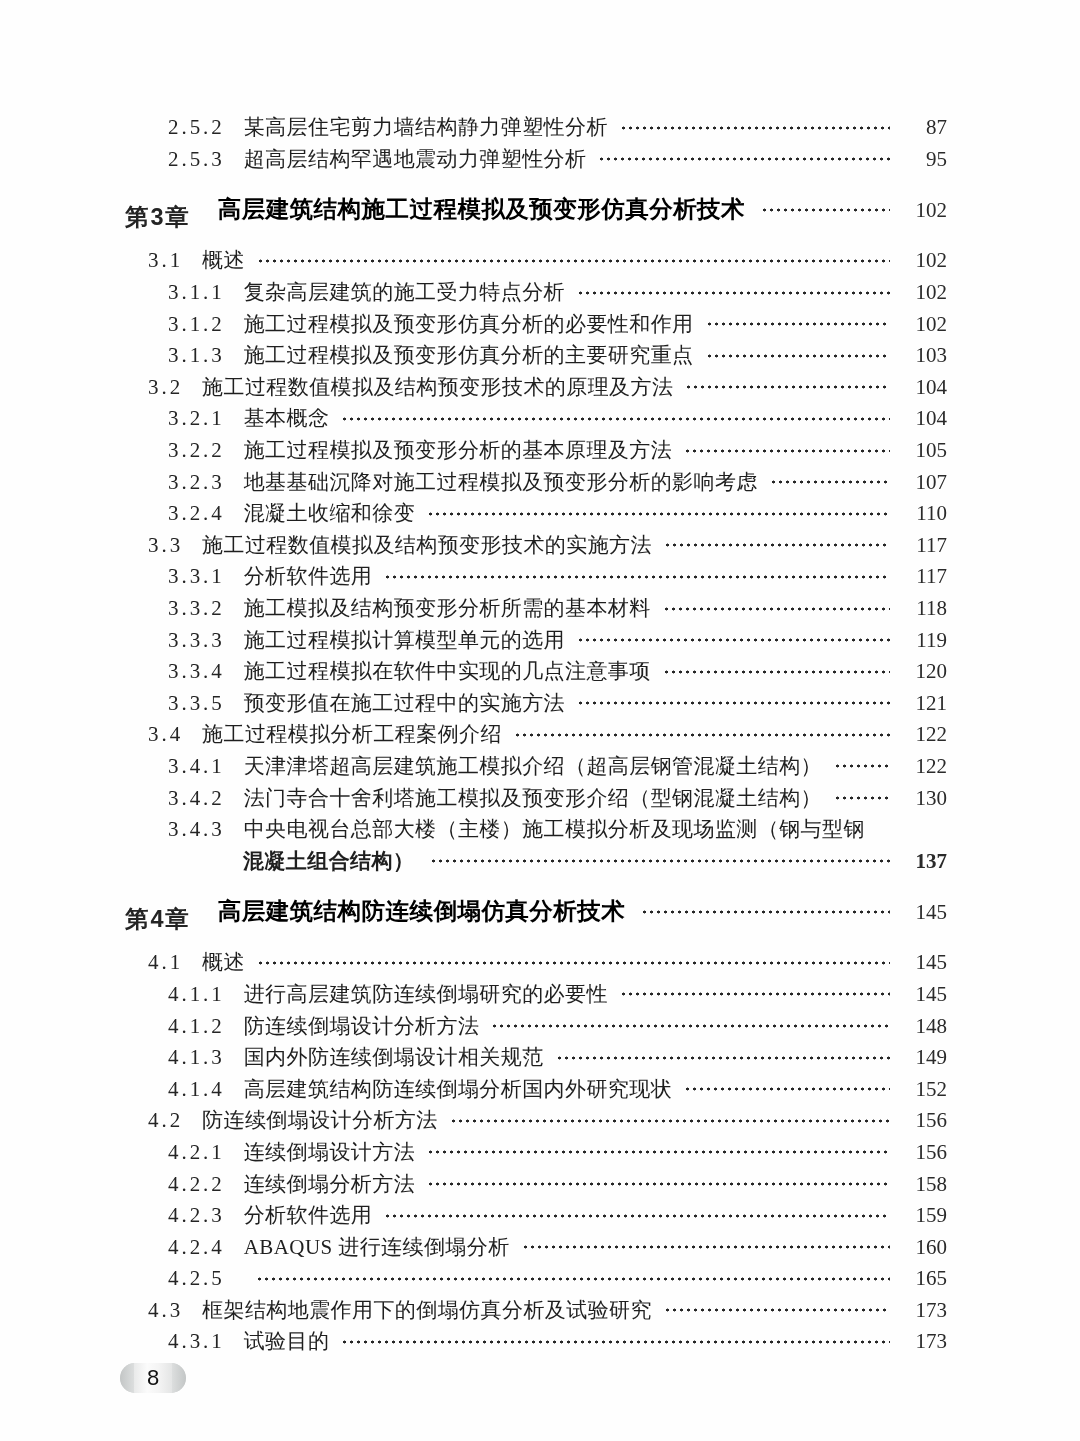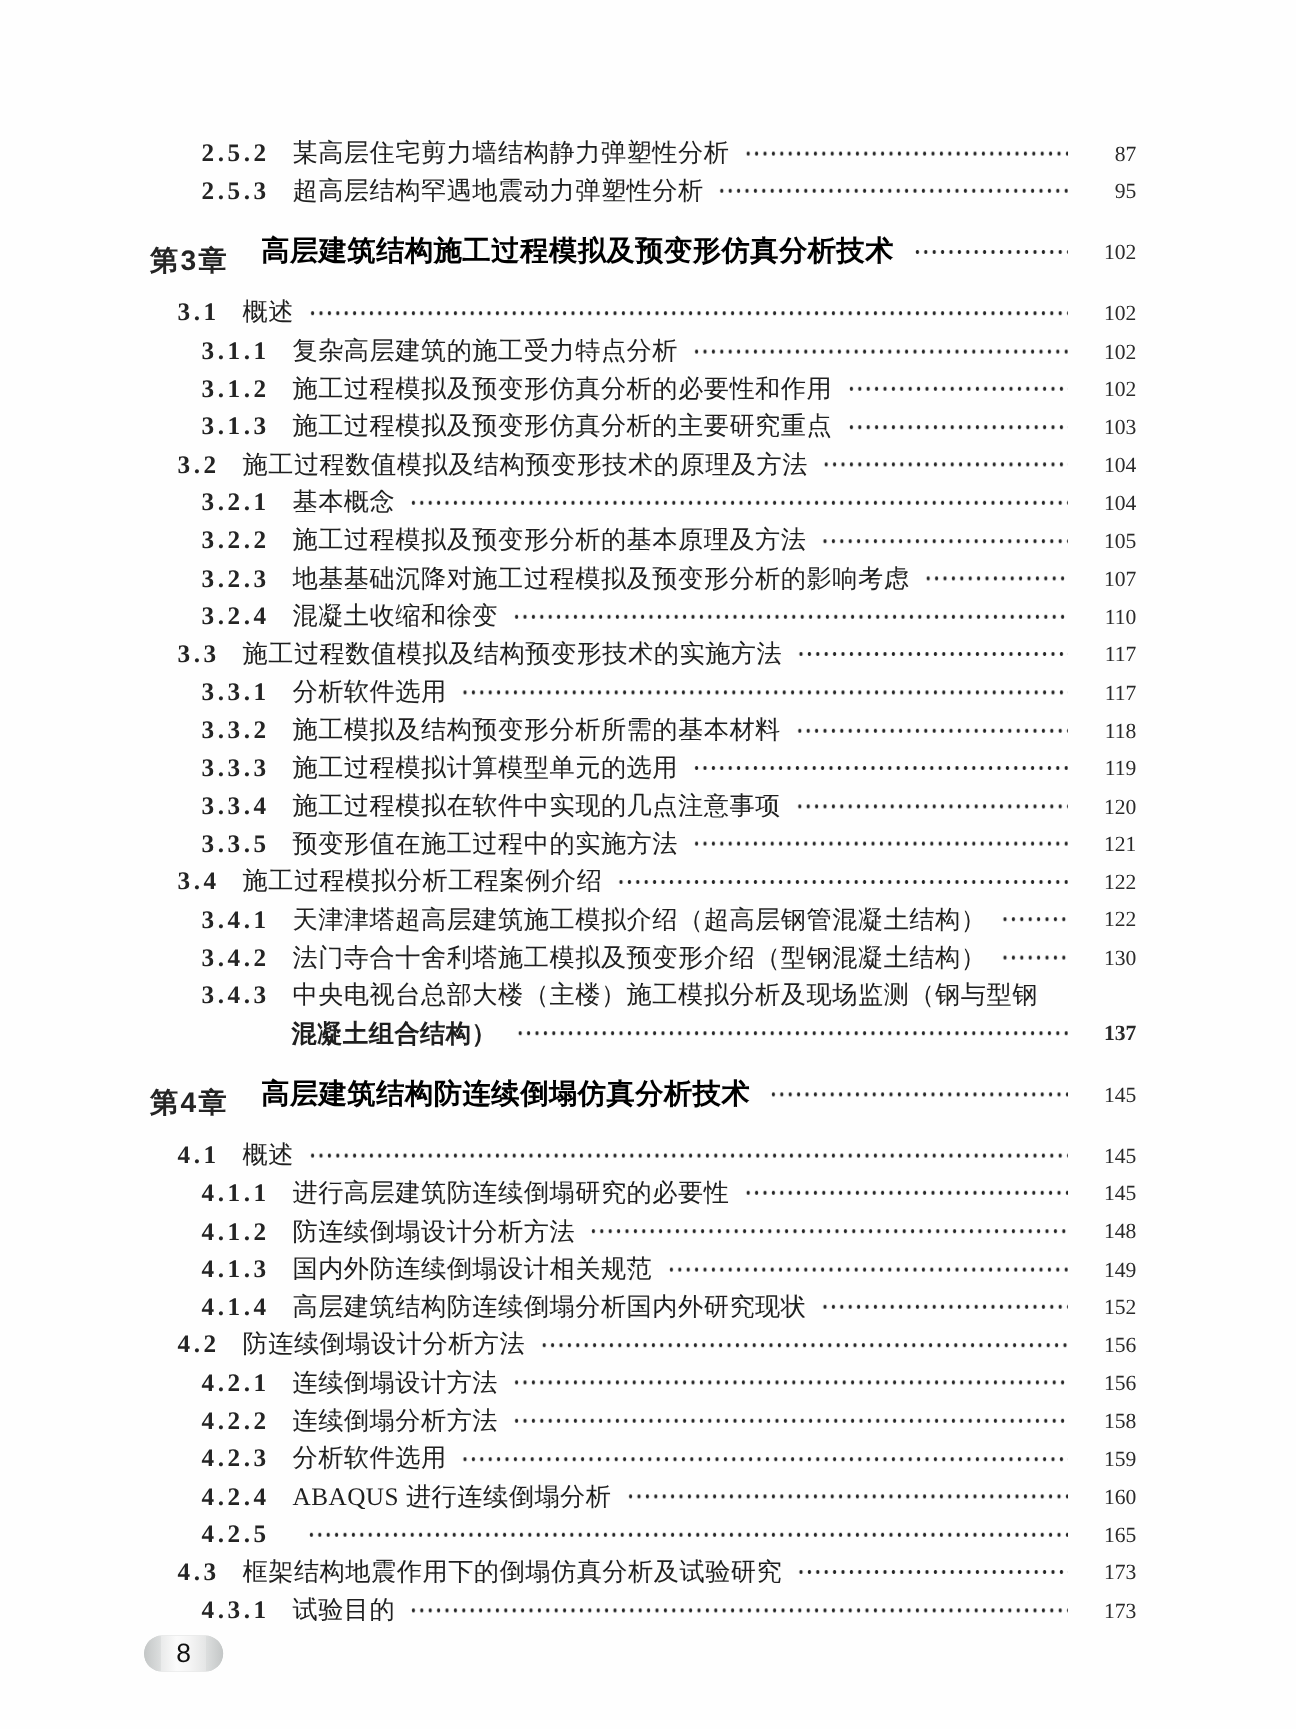--- a/index.html
+++ b/index.html
@@ -24,41 +24,40 @@
     height: 31.6px;
     font-size: 21px;
     line-height: 1;
     white-space: nowrap;
   }
   .row .num {
     letter-spacing: 0.14em;
     margin-right: 19px;
     flex-shrink: 0;
     color: #242424;
-    font-weight: bold;
   }
   .row .title {
     flex-shrink: 0;
     letter-spacing: 0.02em;
   }
   .row .leader {
     flex: 1 1 auto;
     min-width: 10px;
     height: 10px;
     margin: 0 9px 0 12px;
     background-image: radial-gradient(circle, #262626 1.35px, rgba(0,0,0,0) 1.65px);
     background-size: 7px 10px;
     background-repeat: repeat-x;
     background-position: left center;
   }
   .row .pg {
     width: 48px;
     flex-shrink: 0;
     text-align: right;
-    font-size: 18px;
+    font-size: 21px;
     color: #2a2a2a;
   }
 
   
   .lv2 { padding-left: 23px; }
   .lv3 { padding-left: 43px; }
 
   
   .lv1 {
     height: 42px;

